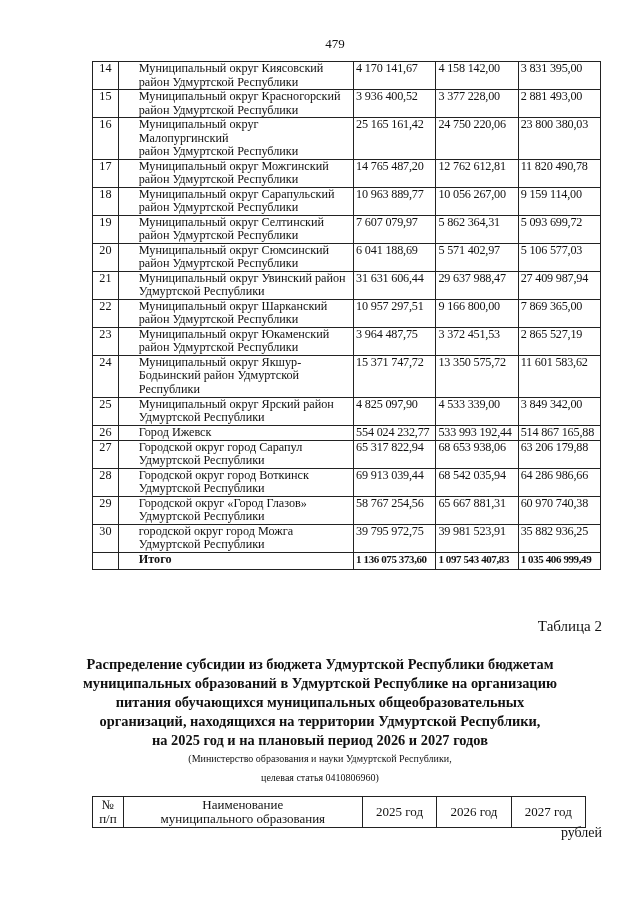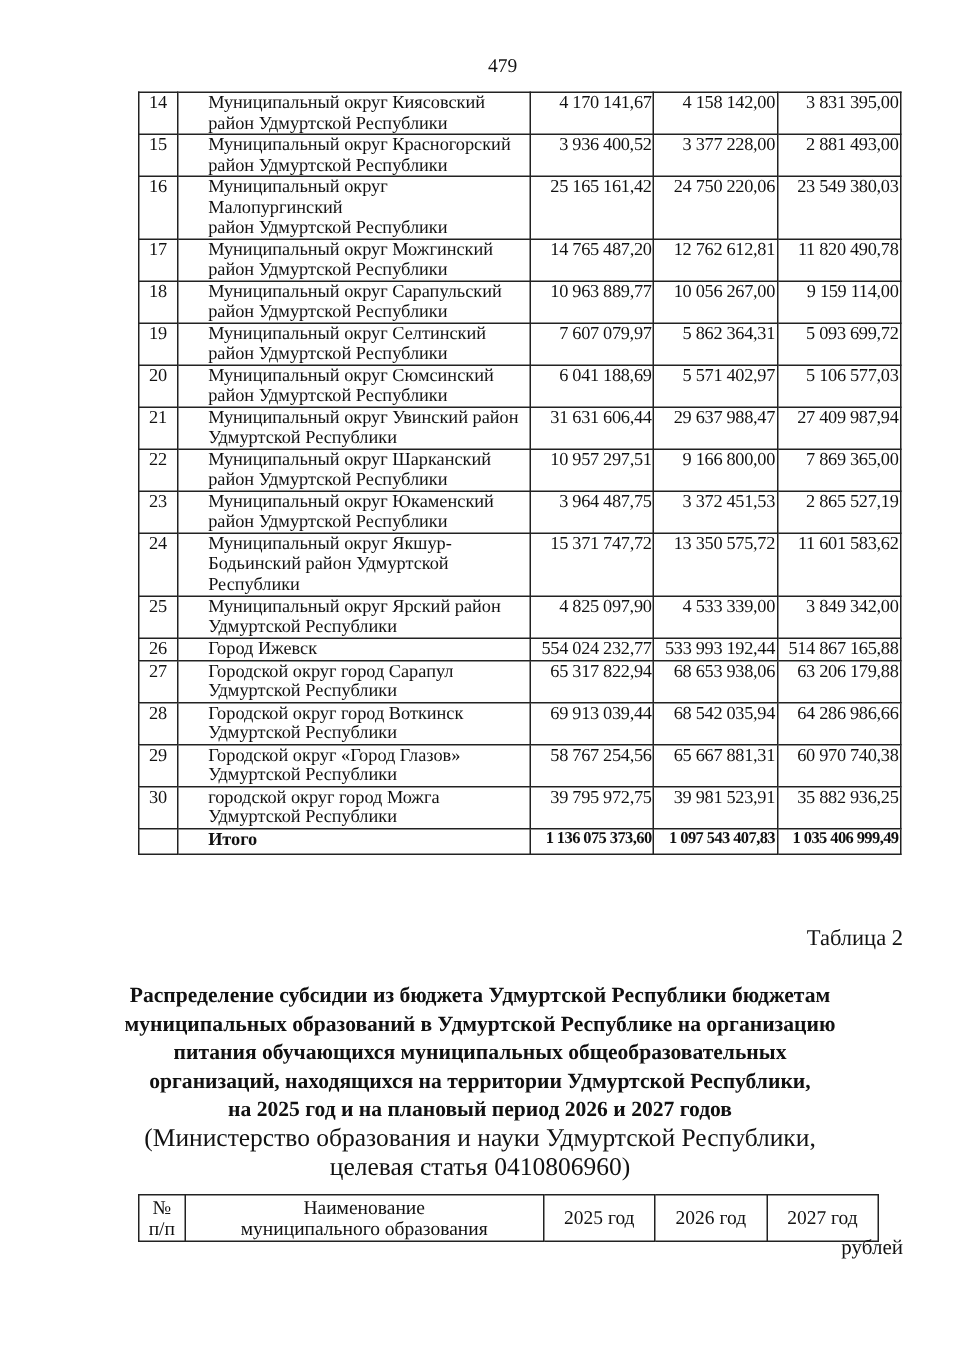--- a/index.html
+++ b/index.html
@@ -4,29 +4,29 @@
 <style>
   html, body { margin: 0; padding: 0; background: #ffffff; }
   body { width: 640px; height: 905px; position: relative; overflow: hidden;
          font-family: "Liberation Serif", "DejaVu Serif", serif; color: #111; }
   .page-number { position: absolute; top: 36px; left: 15px; width: 640px; text-align: center; font-size: 13px; }
   table { border-collapse: collapse; position: absolute; }
   td, th { border: 1px solid #222; font-size: 12.2px; line-height: 13.5px; vertical-align: top; padding: 0 2px; }
   #t1 { top: 61px; left: 92px; width: 509px; }
   #t1 td.num { width: 22px; text-align: center; padding-left: 2px; }
   #t1 td.name { width: 230px; padding-left: 20px; }
-  #t1 td.val { width: 79px; text-align: right; padding-right: 1px; white-space: nowrap; letter-spacing: -0.2px; }
+  #t1 td.val { width: 79px; padding-right: 1px; white-space: nowrap; letter-spacing: -0.2px; }
   #t1 tr.row2 td { height: 27px; }
   #t1 tr.row3 td { height: 41px; }
   #t1 tr.row1 td { height: 14px; }
   #t1 tr.total td { font-weight: bold; height: 16px; }
   #t1 tr.total td.val { font-size: 11px; letter-spacing: -0.4px; }
   .tab-label { position: absolute; top: 618px; right: 38px; font-size: 15px; }
   .title { position: absolute; top: 655px; left: 60px; width: 520px; text-align: center; font-weight: bold; font-size: 14.4px; line-height: 19px; }
-  .subtitle { position: absolute; top: 749px; left: 60px; width: 520px; text-align: center; font-size: 17px; line-height: 19px; }
+  .subtitle { position: absolute; top: 749px; left: 60px; width: 520px; text-align: center; font-size: 10px; line-height: 19px; }
   .units { position: absolute; top: 779px; right: 38px; font-size: 14px; margin-top: 46px; }
   #t2 { top: 796px; left: 92px; width: 494px; }
   #t2 th { font-weight: normal; font-size: 13px; line-height: 14px; vertical-align: middle; height: 30px; text-align: center; }
   #t2 th.num { width: 26px; }
   #t2 th.name { width: 236px; }
   #t2 th.yr { width: 70px; }
 </style>
 </head>
 <body>
 
@@ -55,21 +55,21 @@
         <td class="val">2 881 493,00</td>
       </tr>
       <tr class="row2">
         <td class="num">16</td>
         <td class="name">
           <div>Муниципальный округ Малопургинский</div>
           <div>район Удмуртской Республики</div>
         </td>
         <td class="val">25 165 161,42</td>
         <td class="val">24 750 220,06</td>
-        <td class="val">23 549 380,03</td>
+        <td class="val">23 800 380,03</td>
       </tr>
       <tr class="row2">
         <td class="num">17</td>
         <td class="name">
           <div>Муниципальный округ Можгинский</div>
           <div>район Удмуртской Республики</div>
         </td>
         <td class="val">14 765 487,20</td>
         <td class="val">12 762 612,81</td>
         <td class="val">11 820 490,78</td>

